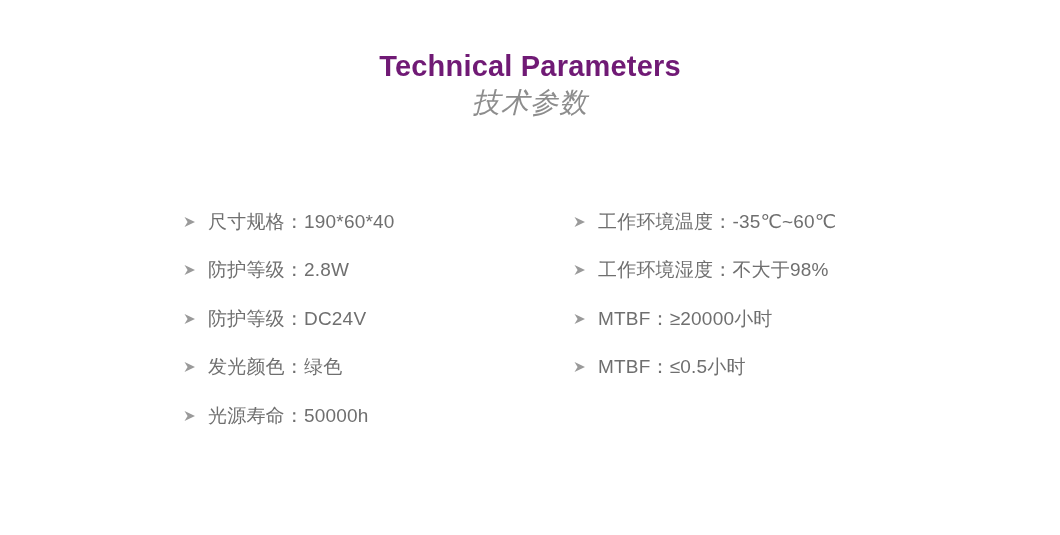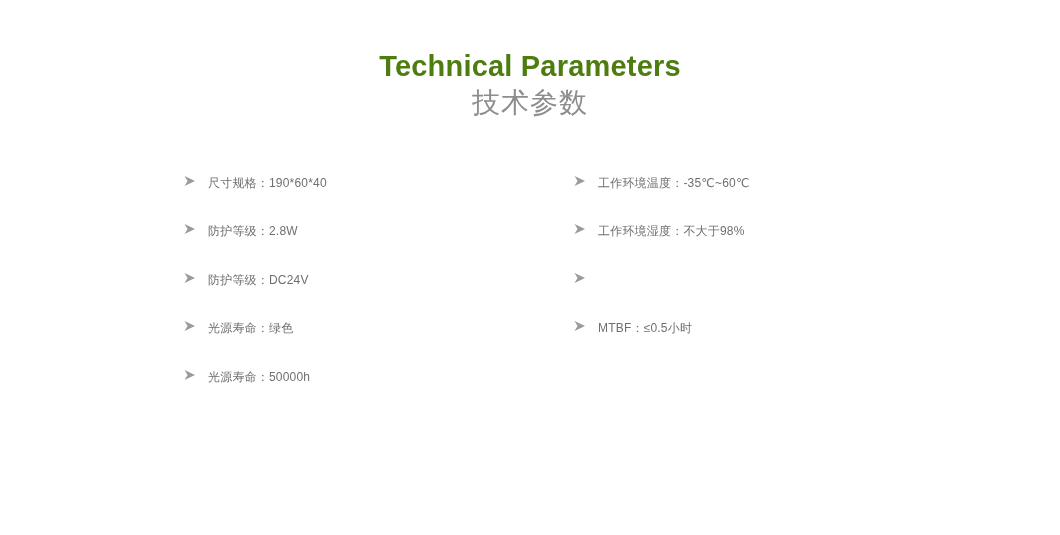--- a/index.html
+++ b/index.html
@@ -27,33 +27,34 @@
     position: absolute;
     left: 0;
     top: 48px;
     width: 1060px;
     text-align: center;
   }
 
   .heading-en {
     font-size: 29px;
     font-weight: bold;
-    color: #4d7c0f;
+    color: #701a75;
     letter-spacing: 0.2px;
     line-height: 36px;
     margin: 0;
   }
 
   .heading-cn {
     font-size: 28px;
     font-weight: normal;
     color: #8d8d8d;
     line-height: 38px;
     margin: 0;
     letter-spacing: 1px;
+    font-style: italic;
   }
 
   
   .specs {
     position: absolute;
     left: 0;
     top: 173px;
     width: 1060px;
     height: 240px;
   }
@@ -82,24 +83,25 @@
     color: #9a9a9a;
     display: inline-block;
   }
   .bullet-icon svg {
     display: block;
     width: 14px;
     height: 14px;
   }
 
   .spec-text {
-    font-size: 12px;
+    font-size: 19px;
     color: #6f6f6f;
     line-height: 20px;
     letter-spacing: 0.2px;
+    margin-top: 39px;
   }
 </style>
 </head>
 <body>
 
 <div class="page">
 
   <div class="heading">
     <div class="heading-en">Technical Parameters</div>
     <div class="heading-cn">技术参数</div>
@@ -135,21 +137,21 @@
         </span>
         <span class="spec-text">防护等级：DC24V</span>
       </div>
 
       <div class="spec-item">
         <span class="bullet-icon">
           <svg viewBox="0 0 14 14" xmlns="http://www.w3.org/2000/svg" aria-hidden="true">
             <path d="M1.5 2 L12 7 L1.5 12 L4.6 7 Z" fill="currentColor"></path>
           </svg>
         </span>
-        <span class="spec-text">光源寿命：绿色</span>
+        <span class="spec-text">发光颜色：绿色</span>
       </div>
 
       <div class="spec-item">
         <span class="bullet-icon">
           <svg viewBox="0 0 14 14" xmlns="http://www.w3.org/2000/svg" aria-hidden="true">
             <path d="M1.5 2 L12 7 L1.5 12 L4.6 7 Z" fill="currentColor"></path>
           </svg>
         </span>
         <span class="spec-text">光源寿命：50000h</span>
       </div>
@@ -176,20 +178,21 @@
         </span>
         <span class="spec-text">工作环境湿度：不大于98%</span>
       </div>
 
       <div class="spec-item">
         <span class="bullet-icon">
           <svg viewBox="0 0 14 14" xmlns="http://www.w3.org/2000/svg" aria-hidden="true">
             <path d="M1.5 2 L12 7 L1.5 12 L4.6 7 Z" fill="currentColor"></path>
           </svg>
         </span>
+        <span class="spec-text">MTBF：≥20000小时</span>
       </div>
 
       <div class="spec-item">
         <span class="bullet-icon">
           <svg viewBox="0 0 14 14" xmlns="http://www.w3.org/2000/svg" aria-hidden="true">
             <path d="M1.5 2 L12 7 L1.5 12 L4.6 7 Z" fill="currentColor"></path>
           </svg>
         </span>
         <span class="spec-text">MTBF：≤0.5小时</span>
       </div>

